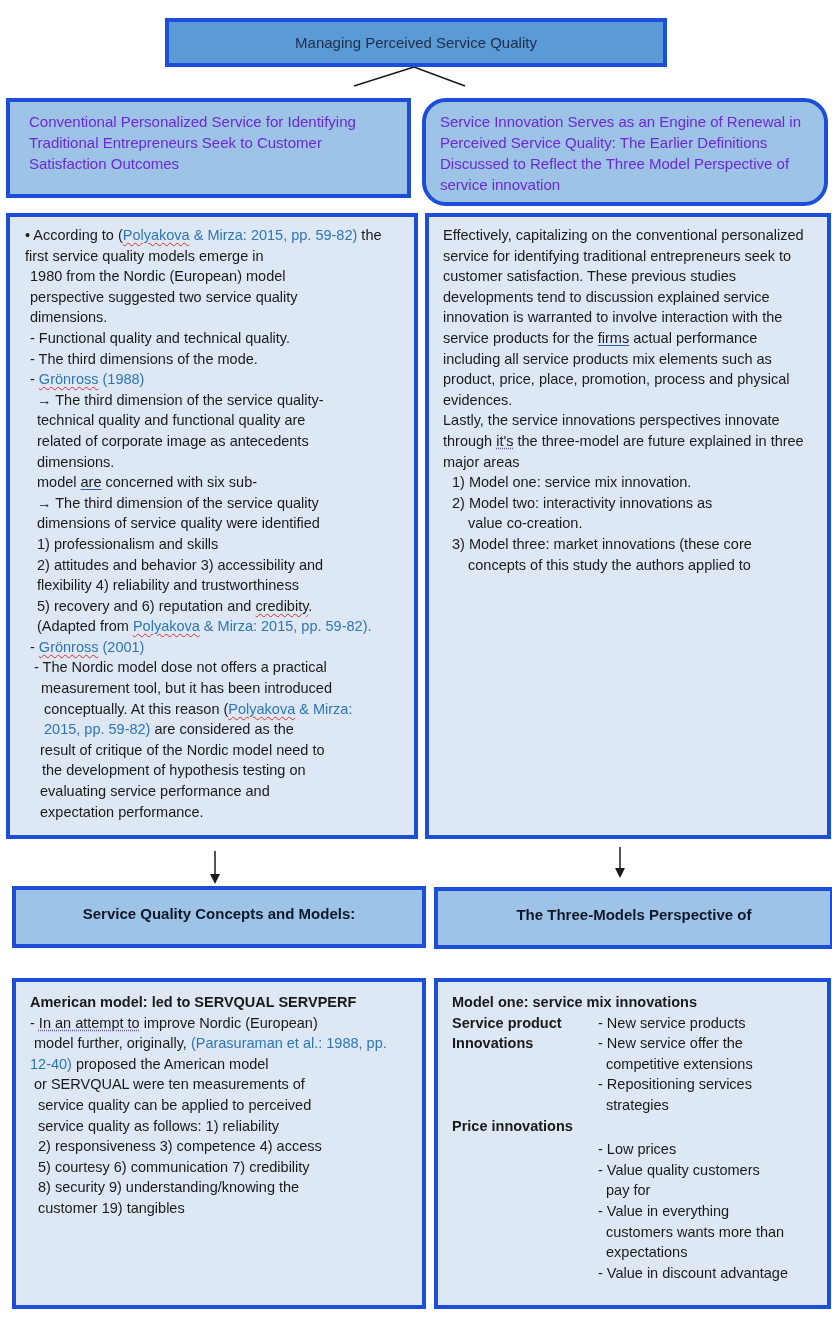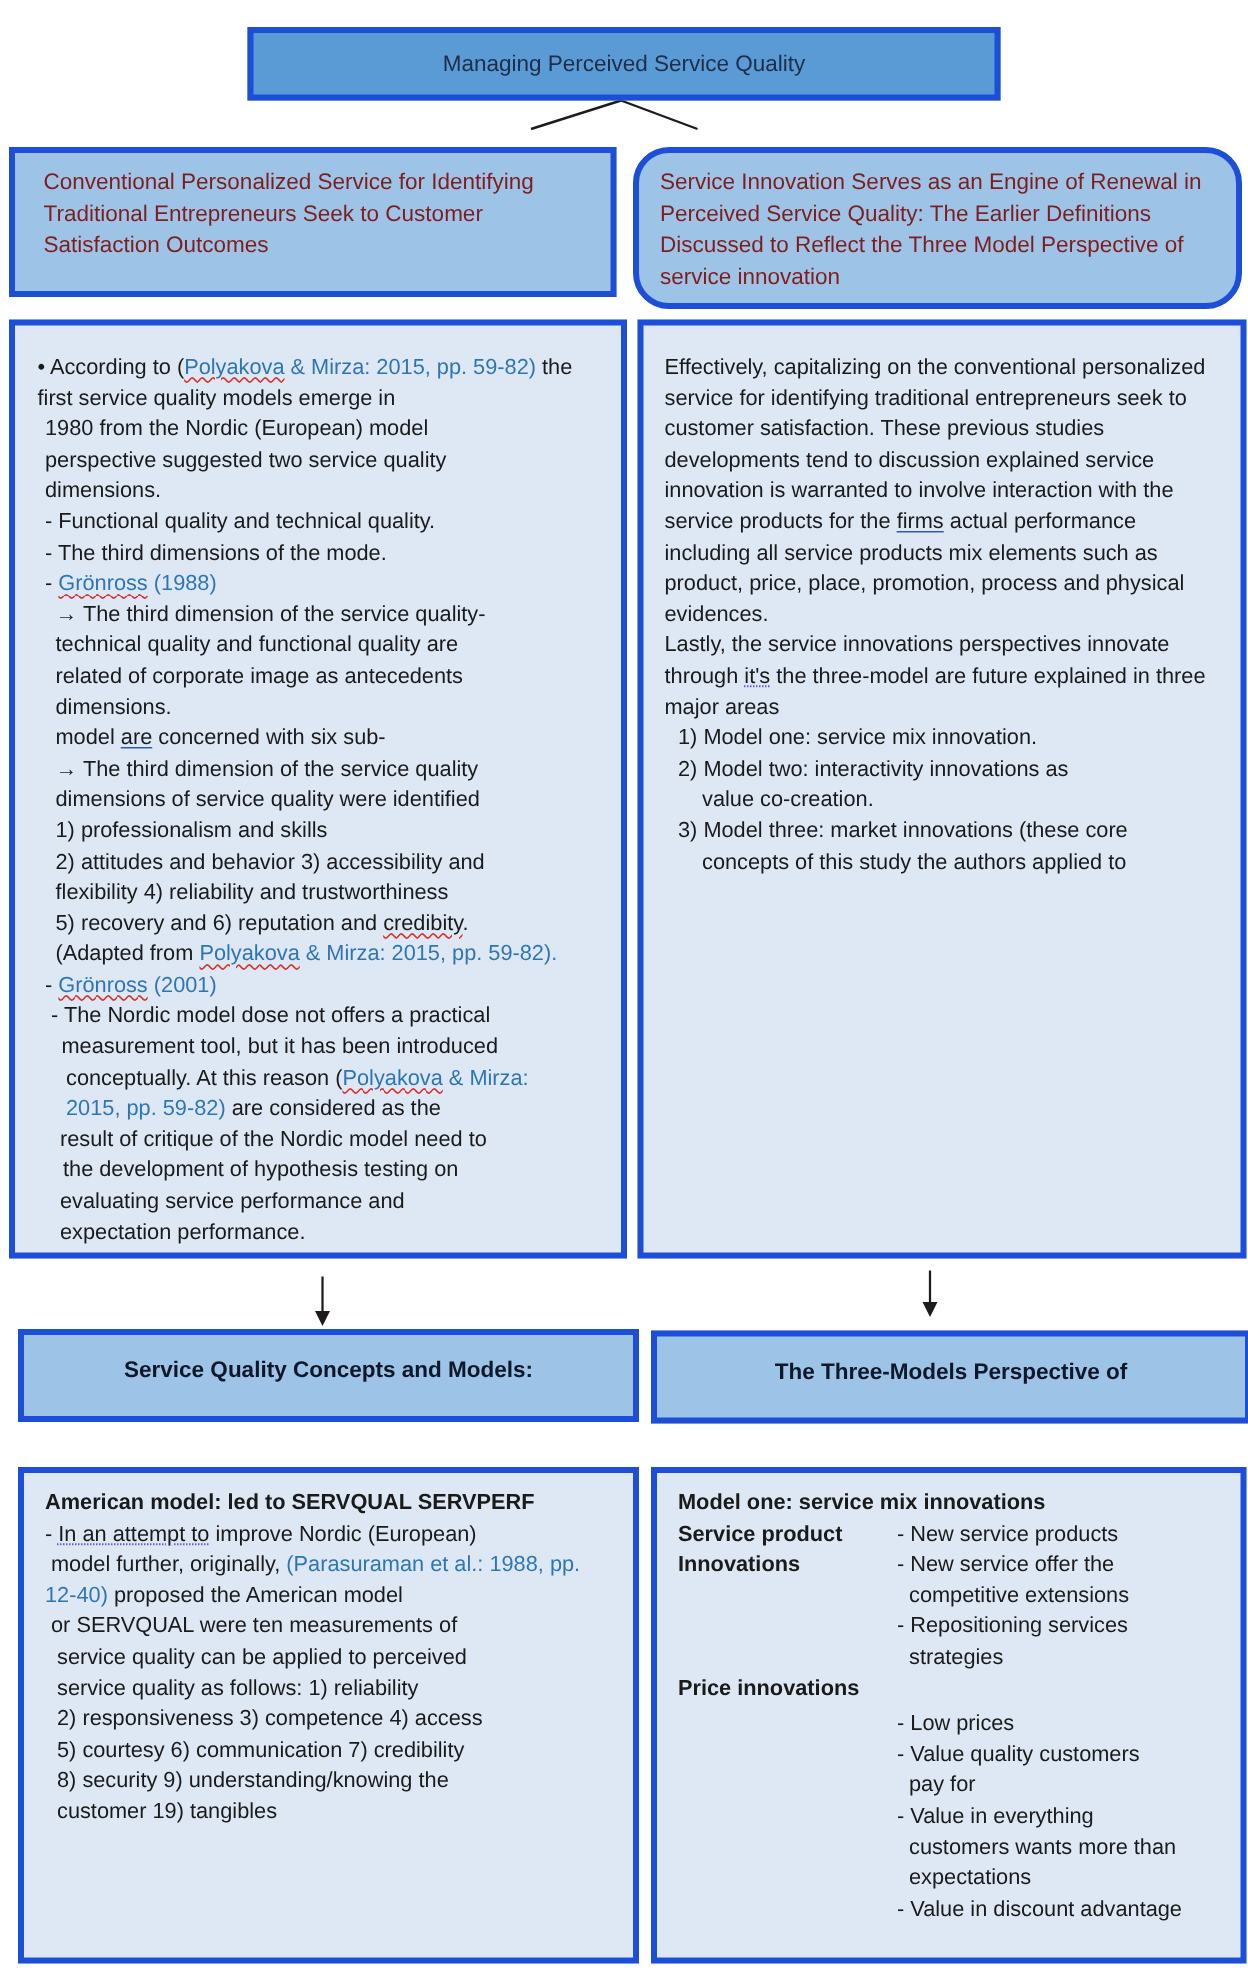--- a/index.html
+++ b/index.html
@@ -5,23 +5,23 @@
   html, body { margin: 0; padding: 0; background: #ffffff; }
   body { width: 832px; height: 1324px; position: relative; overflow: hidden;
          font-family: "Liberation Sans", sans-serif; color: #1a1a1a; }
   .box { position: absolute; box-sizing: border-box; border: 4px solid #1d4ed8; }
   .dark { background: #5b9bd5; }
   .mid { background: #9dc3e6; }
   .light { background: #dee8f5; }
   .top-title { left: 165px; top: 18px; width: 502px; height: 49px;
                display: flex; align-items: center; justify-content: center;
                font-size: 15px; color: #1f2d4a; }
-  .head { font-size: 15px; line-height: 21px; padding: 9px 10px 5px 19px; color: #7f1d1d; }
+  .head { font-size: 15px; line-height: 21px; padding: 9px 10px 5px 19px; color: #6d28d9; }
   .sec { font-size: 15px; font-weight: bold; text-align: center; padding-top: 15px; color: #0f172a; }
-  .content { font-size: 14.5px; line-height: 20.6px; padding: 18px 8px 0 18px; }
+  .content { font-size: 14.5px; line-height: 20.6px; padding: 8px 8px 0 18px; }
   .cite { color: #2e75b6; }
   .wavy { text-decoration: underline wavy #d9312a; text-decoration-thickness: 1px; text-underline-offset: 2px; }
   .blueul { text-decoration: underline #2e5ea8; text-underline-offset: 2px; }
   .dotul { text-decoration: underline dotted #6a5acd; text-underline-offset: 2px; }
   .ln { white-space: nowrap; display: block; }
   .bold { font-weight: bold; }
   svg.conn { position: absolute; left: 0; top: 0; width: 832px; height: 1324px; pointer-events: none; }
   .grid2 { display: grid; grid-template-columns: 146px 1fr; }
 </style>
 </head>

